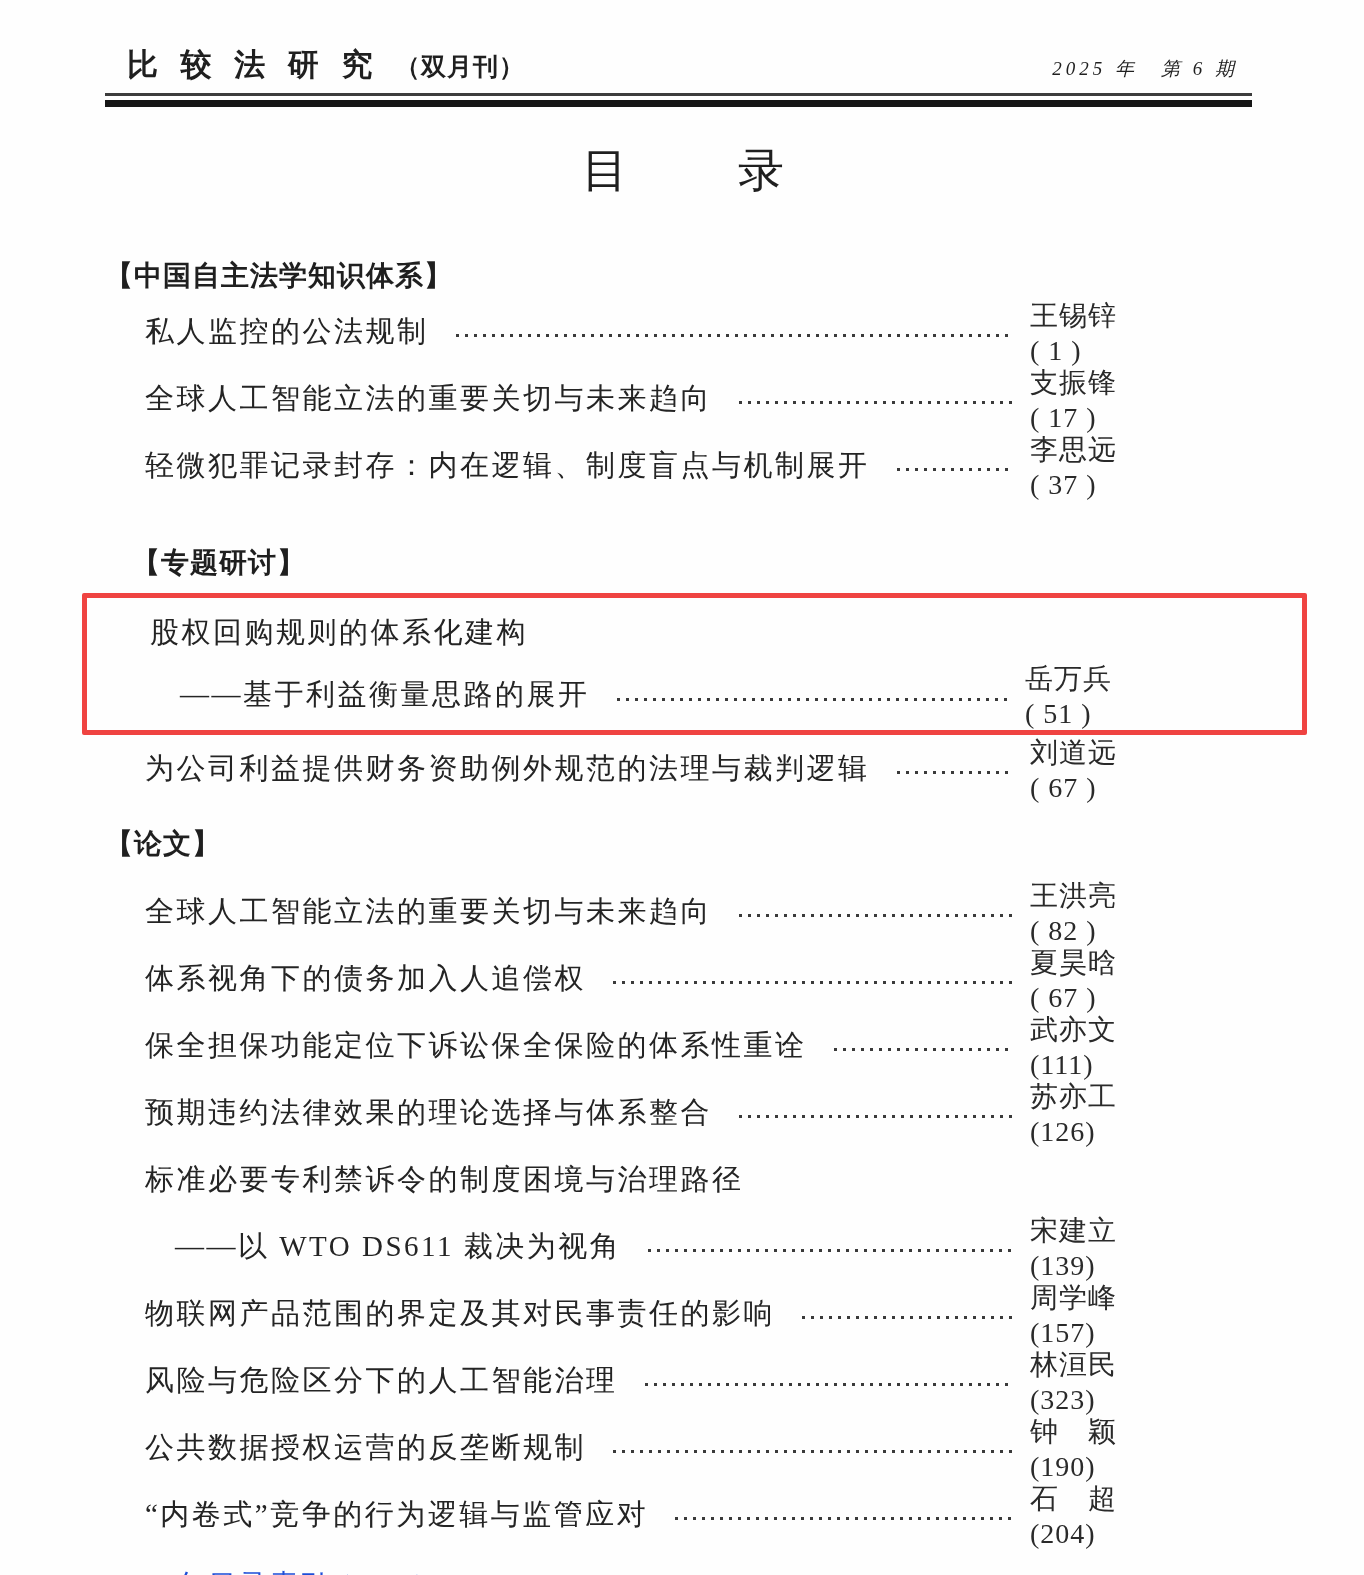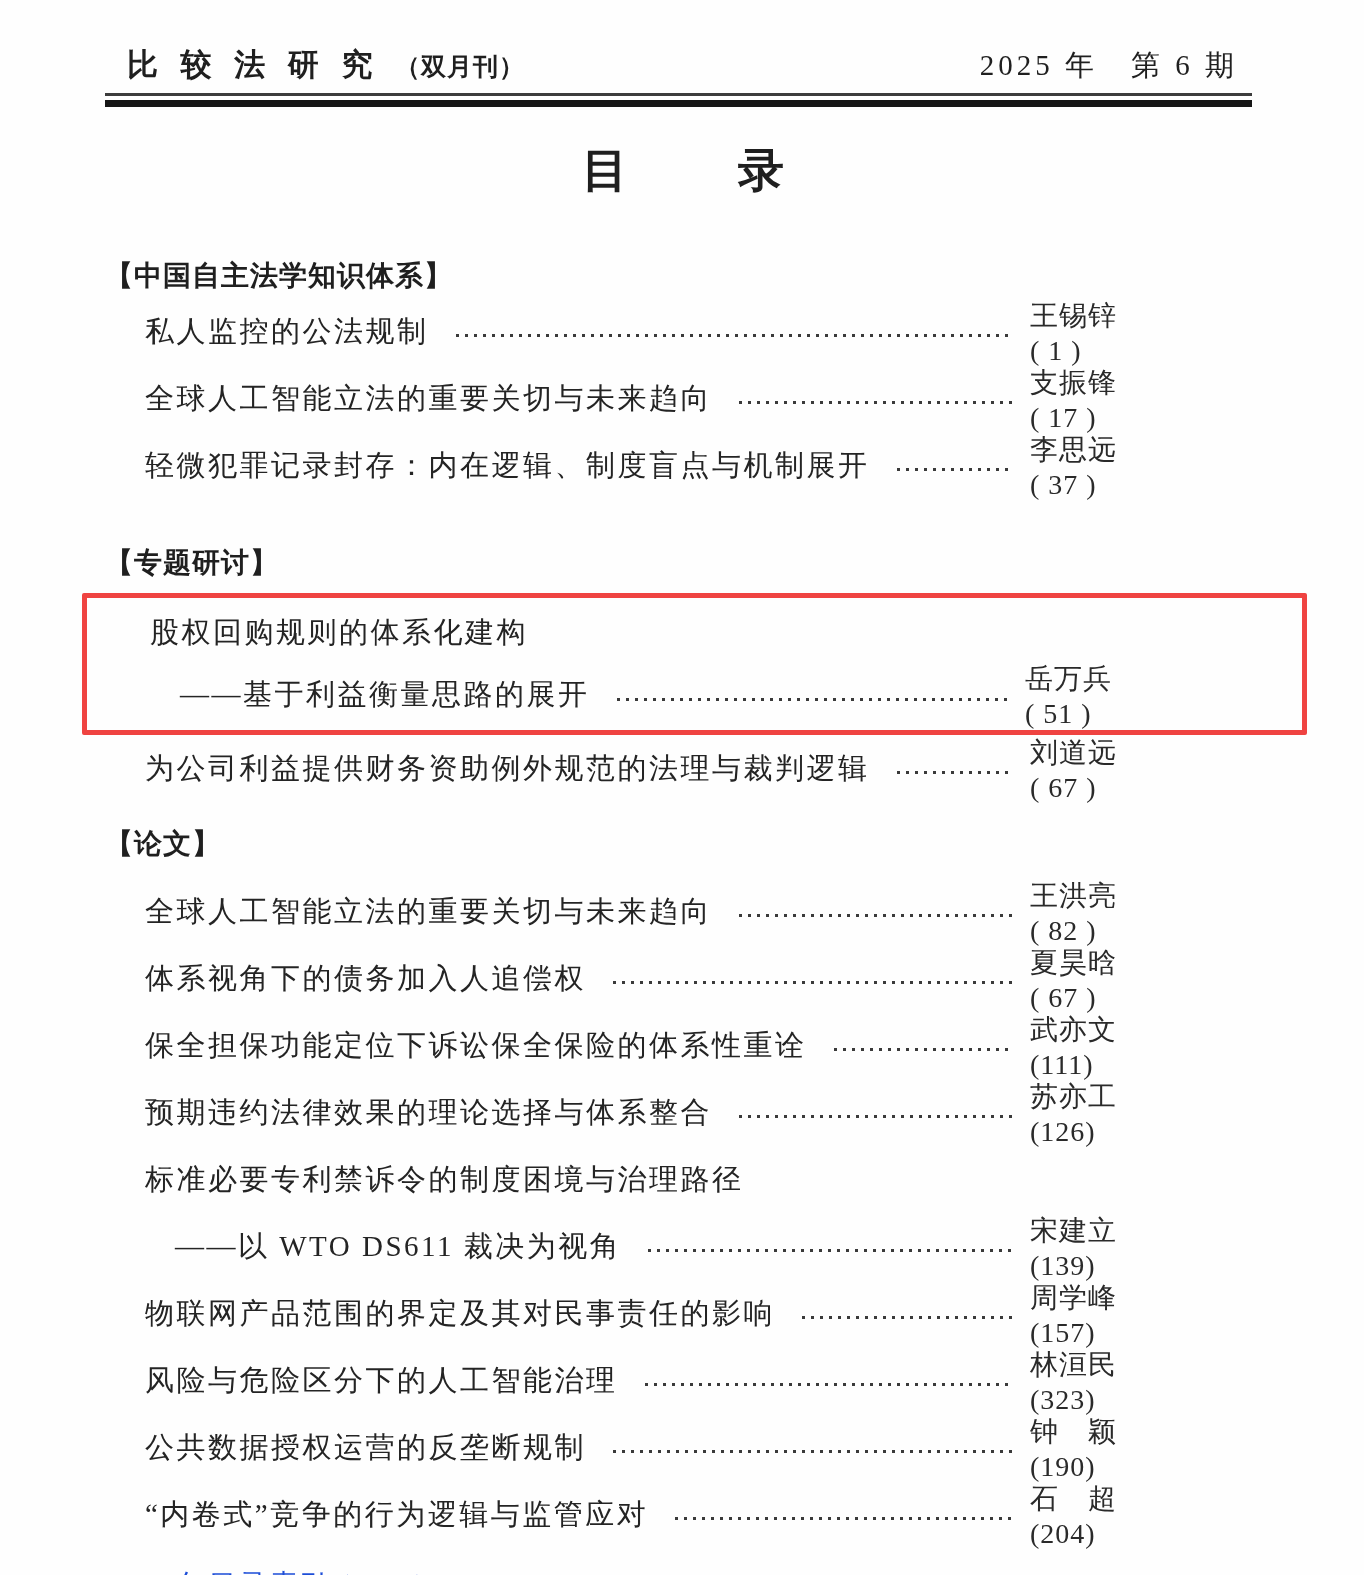--- a/index.html
+++ b/index.html
@@ -10,37 +10,37 @@
     color:#1f1f1f;
   }
   
   .header { margin:0 112px 0 105px; padding-top:12px; }
   .header-line { display:flex; justify-content:space-between; align-items:baseline; padding:0 14px 0 22px;margin-top:32px; }
   .journal {
     font-family:"Liberation Sans","DejaVu Sans",sans-serif;
     font-weight:bold; font-size:31px; letter-spacing:7px; white-space:nowrap;
   }
   .journal-sub { font-size:25px; letter-spacing:1px; font-weight:bold; }
-  .issue { font-size:29px; letter-spacing:4px; white-space:nowrap; }
+  .issue { font-size:19px; letter-spacing:4px; white-space:nowrap;font-style:italic; }
   .rule-thin  { height:3px; background:#3c3c3c; margin-top:7px; }
   .rule-thick { height:7px; background:#161616; margin-top:4px; }
   
   .toc-title {
     margin-top:36px; height:56px; line-height:56px;
-    text-align:center; font-size:46px; font-weight:bold; letter-spacing:6px;padding-left:8px;
+    text-align:center; font-size:46px; font-weight:normal; letter-spacing:6px;padding-left:8px;
   }
   
   .content { margin:0 154px 0 105px; }
   .section-label {
     font-family:"Liberation Sans","DejaVu Sans",sans-serif;
     font-weight:bold; font-size:28px; letter-spacing:1px;
     height:44px; display:flex; align-items:center;
   }
   .s0-label { margin-top:55px; }
-  .s1-label { margin-top:42px; }
+  .s1-label { margin-top:42px;margin-left:27px; }
   .s2-label { margin-top:20px; }
   .rows-offset { margin-top:12px; }
   .row { display:flex; align-items:center; height:67px; padding-left:40px; }
   .row.compact { height:62px; }
   .etitle { font-size:29px; letter-spacing:2.5px; white-space:nowrap; color:#242424; }
   .etitle.indent { padding-left:30px; }
   .leader {
     flex:1; height:5px; margin:0 18px 0 24px; position:relative; top:4px;
     background-image:radial-gradient(circle, #3a3a3a 1.7px, rgba(0,0,0,0) 1.9px);
     background-size:9px 5px; background-repeat:repeat-x; background-position:0 50%;

